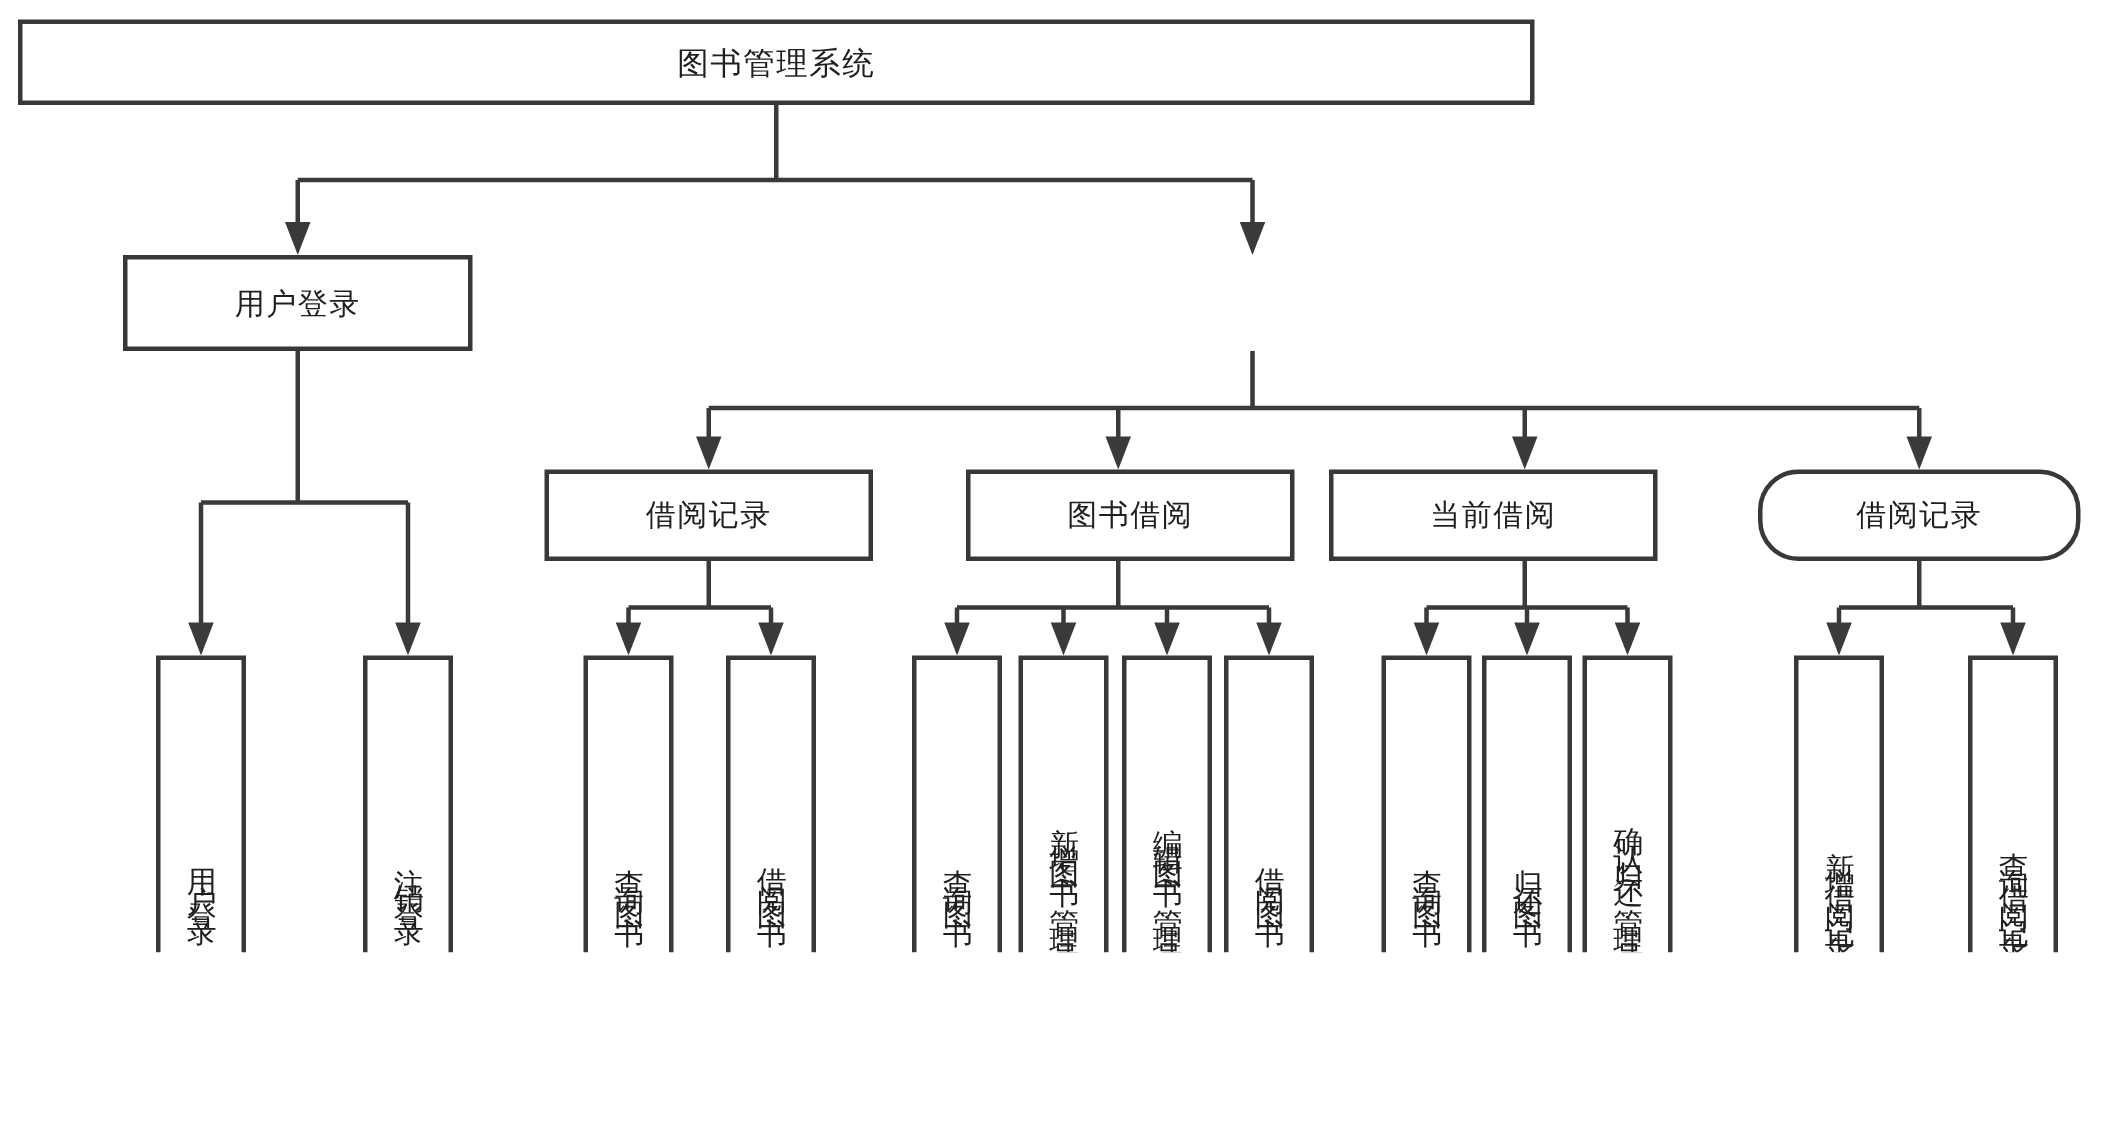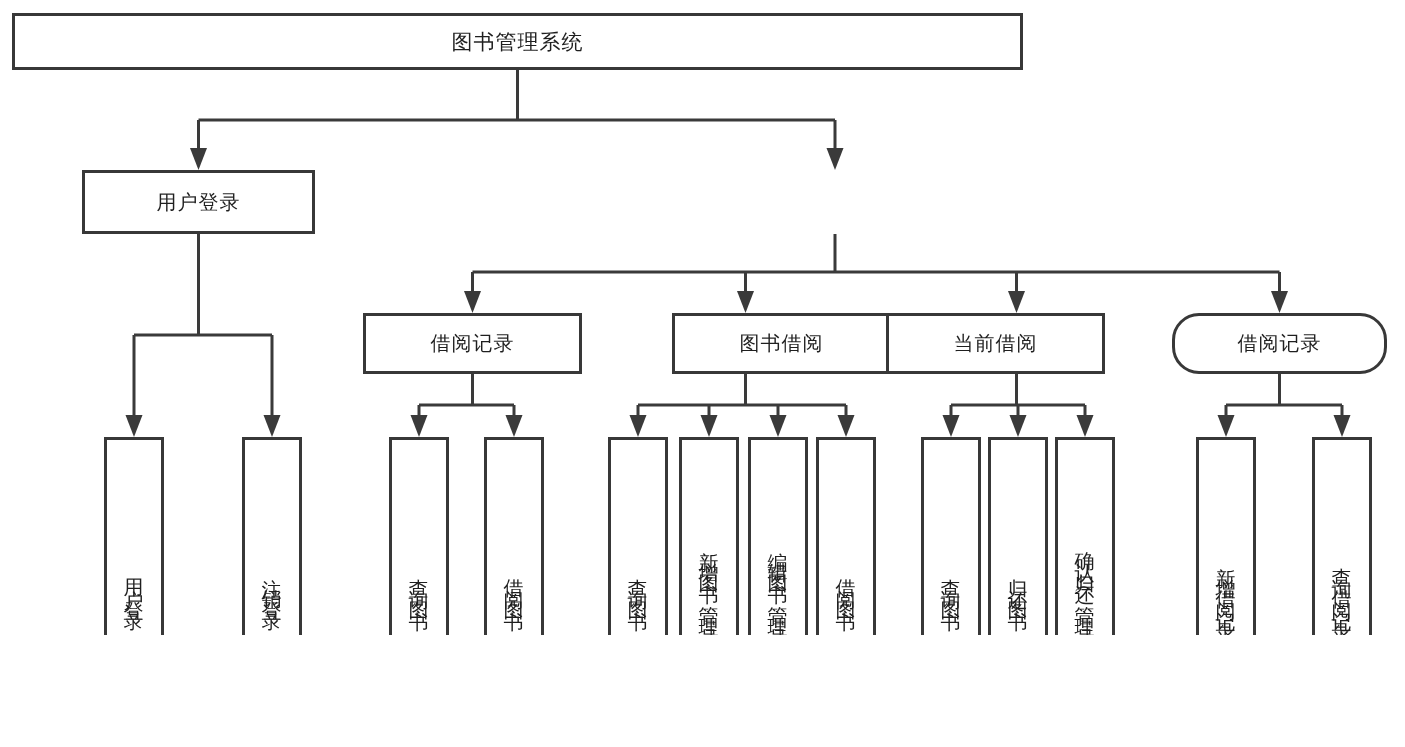--- a/index.html
+++ b/index.html
@@ -111,21 +111,21 @@
       <polygon points="1217.5,415 1234.5,415 1226,437"></polygon>
       <polygon points="1333.5,415 1350.5,415 1342,437"></polygon>
     </g>
   </svg>
 
   <div class="box hbox rootbox">图书管理系统</div>
 
   <div class="box hbox l2" style="left:82px; width:233px;">用户登录</div>
 
   <div class="box hbox l3" style="left:363px; width:219px;">借阅记录</div>
-  <div class="box hbox l3" style="left:672px; width:219px;">图书借阅</div>
+  <div class="box hbox l3" style="left:644px; width:219px;">图书借阅</div>
   <div class="box hbox l3" style="left:886px; width:219px;">当前借阅</div>
   <div class="box hbox l3" style="left:1172px; width:215px;border-radius:27px;">借阅记录</div>
 
   <div class="box vbox" style="left:104px;">
     <span class="vtext">用户登录</span>
   </div>
   <div class="box vbox" style="left:242px;">
     <span class="vtext">注销登录</span>
   </div>
 

